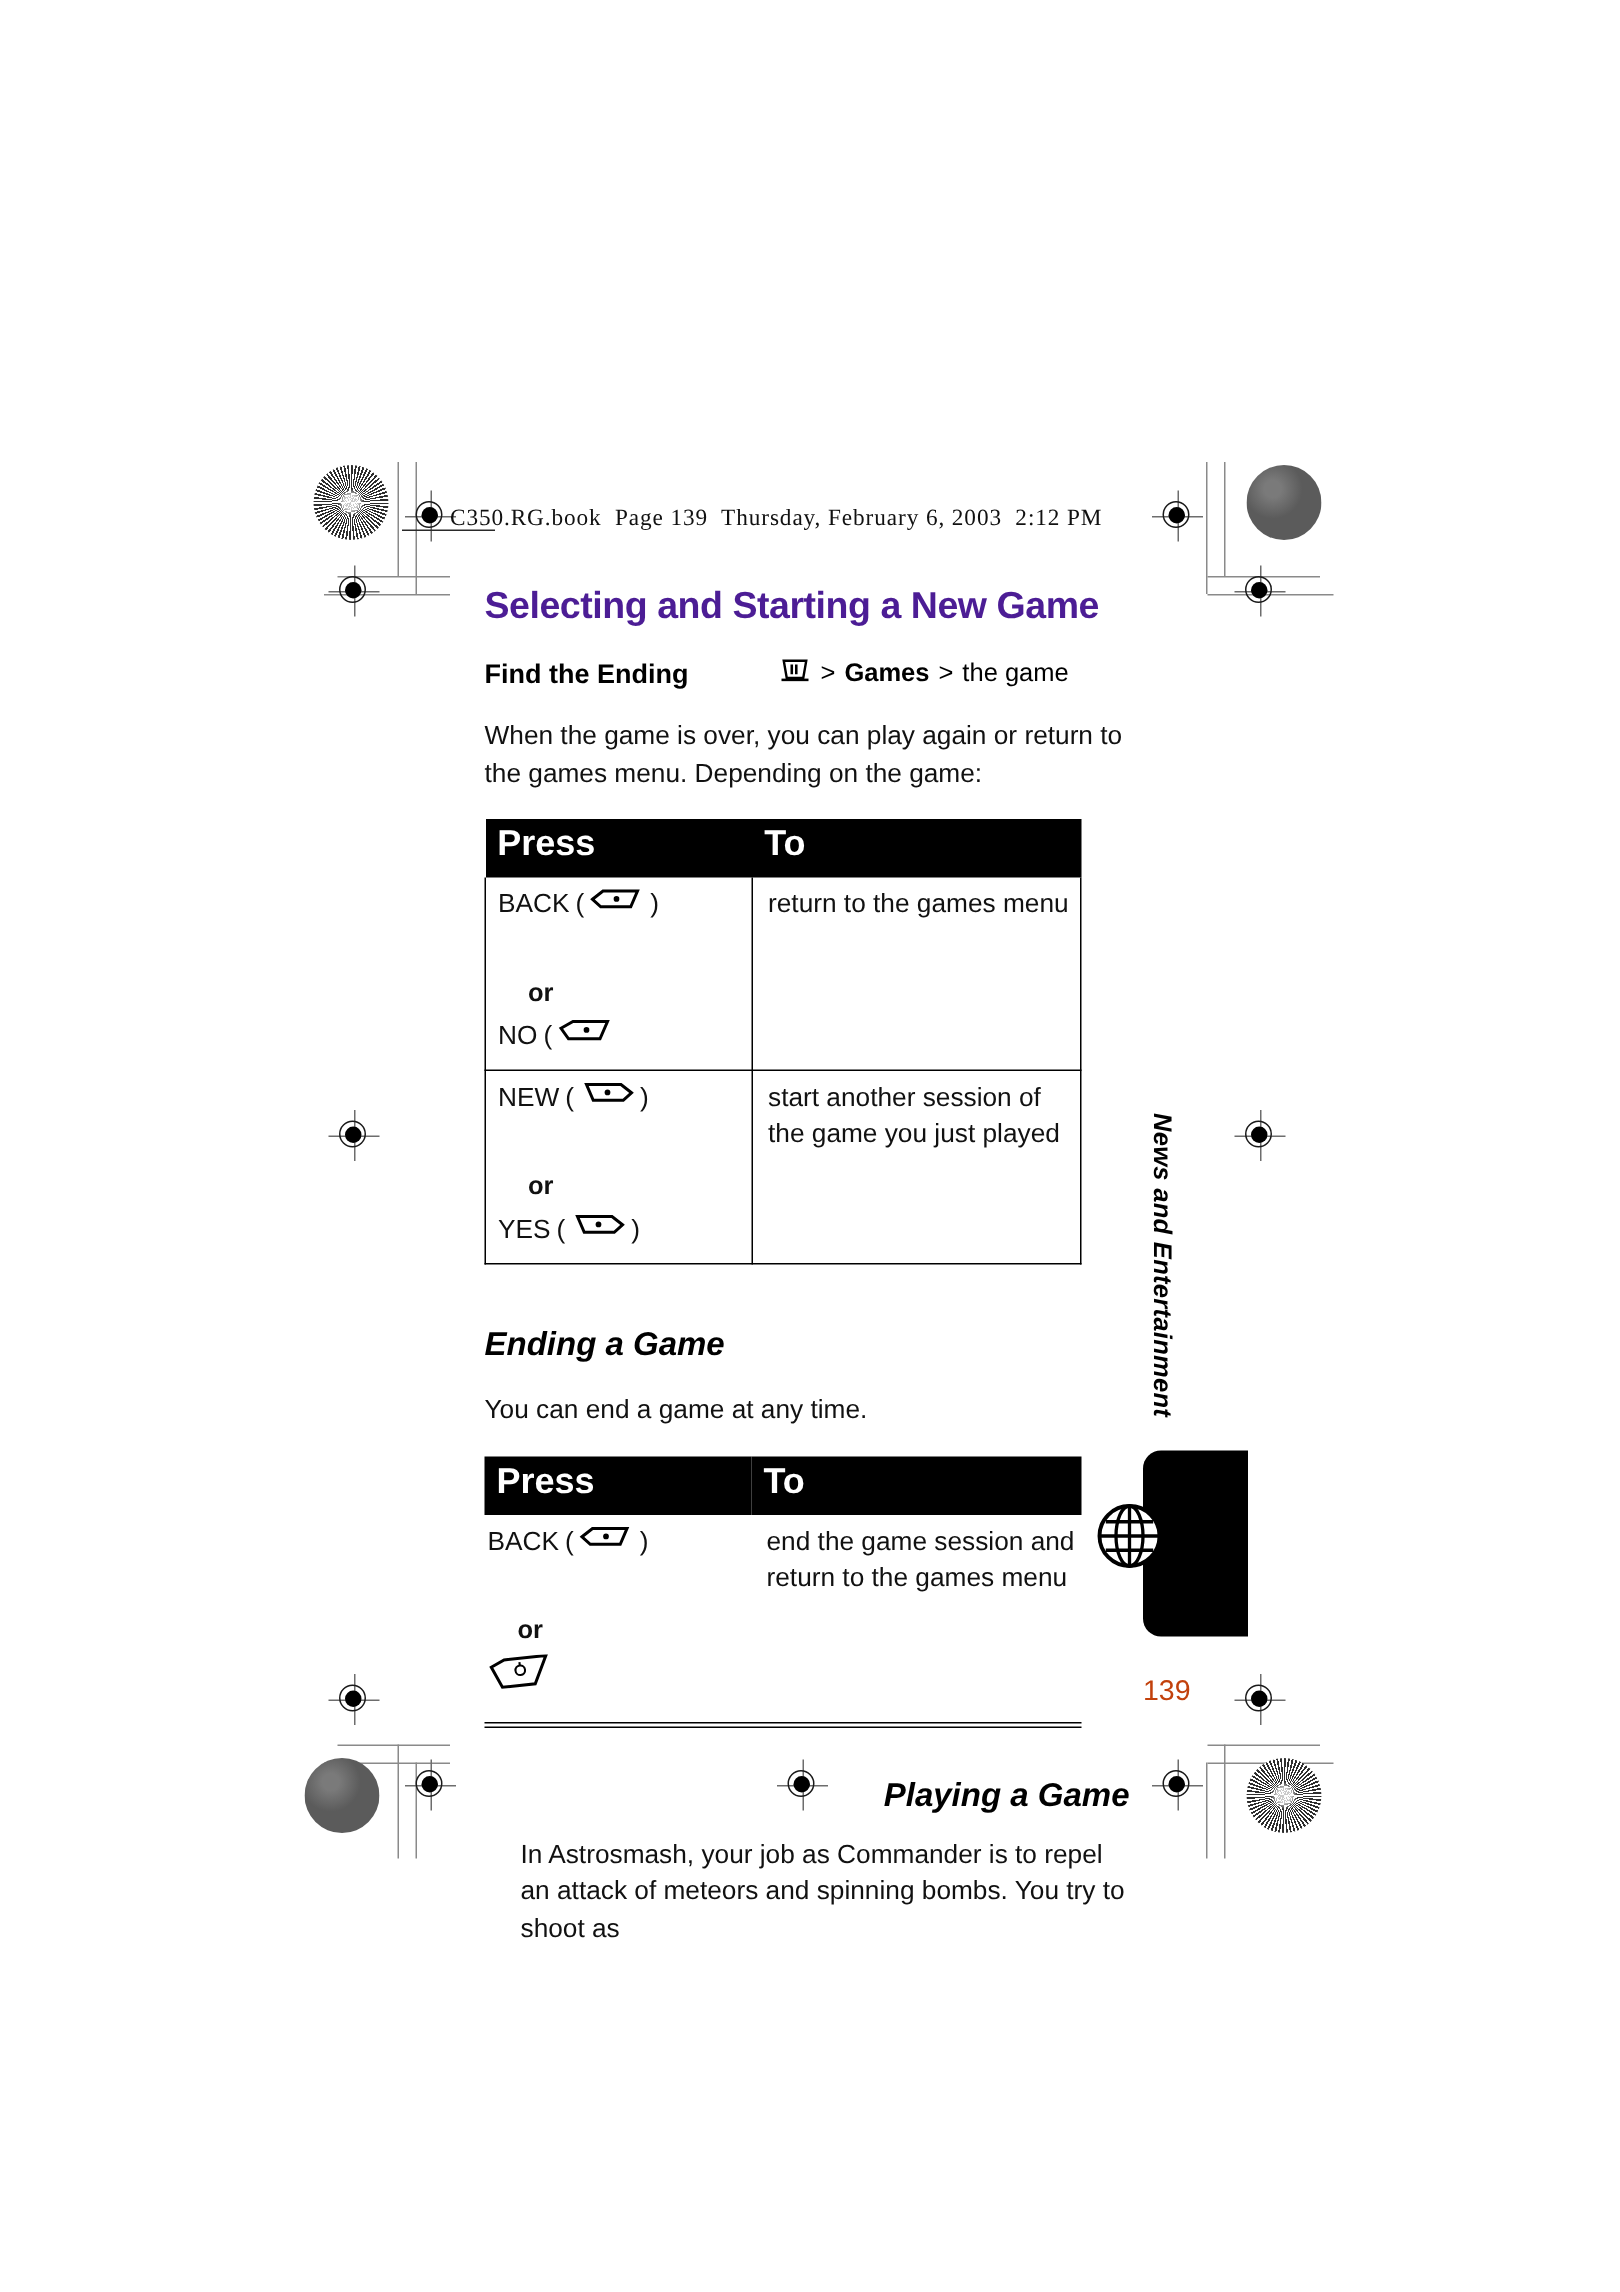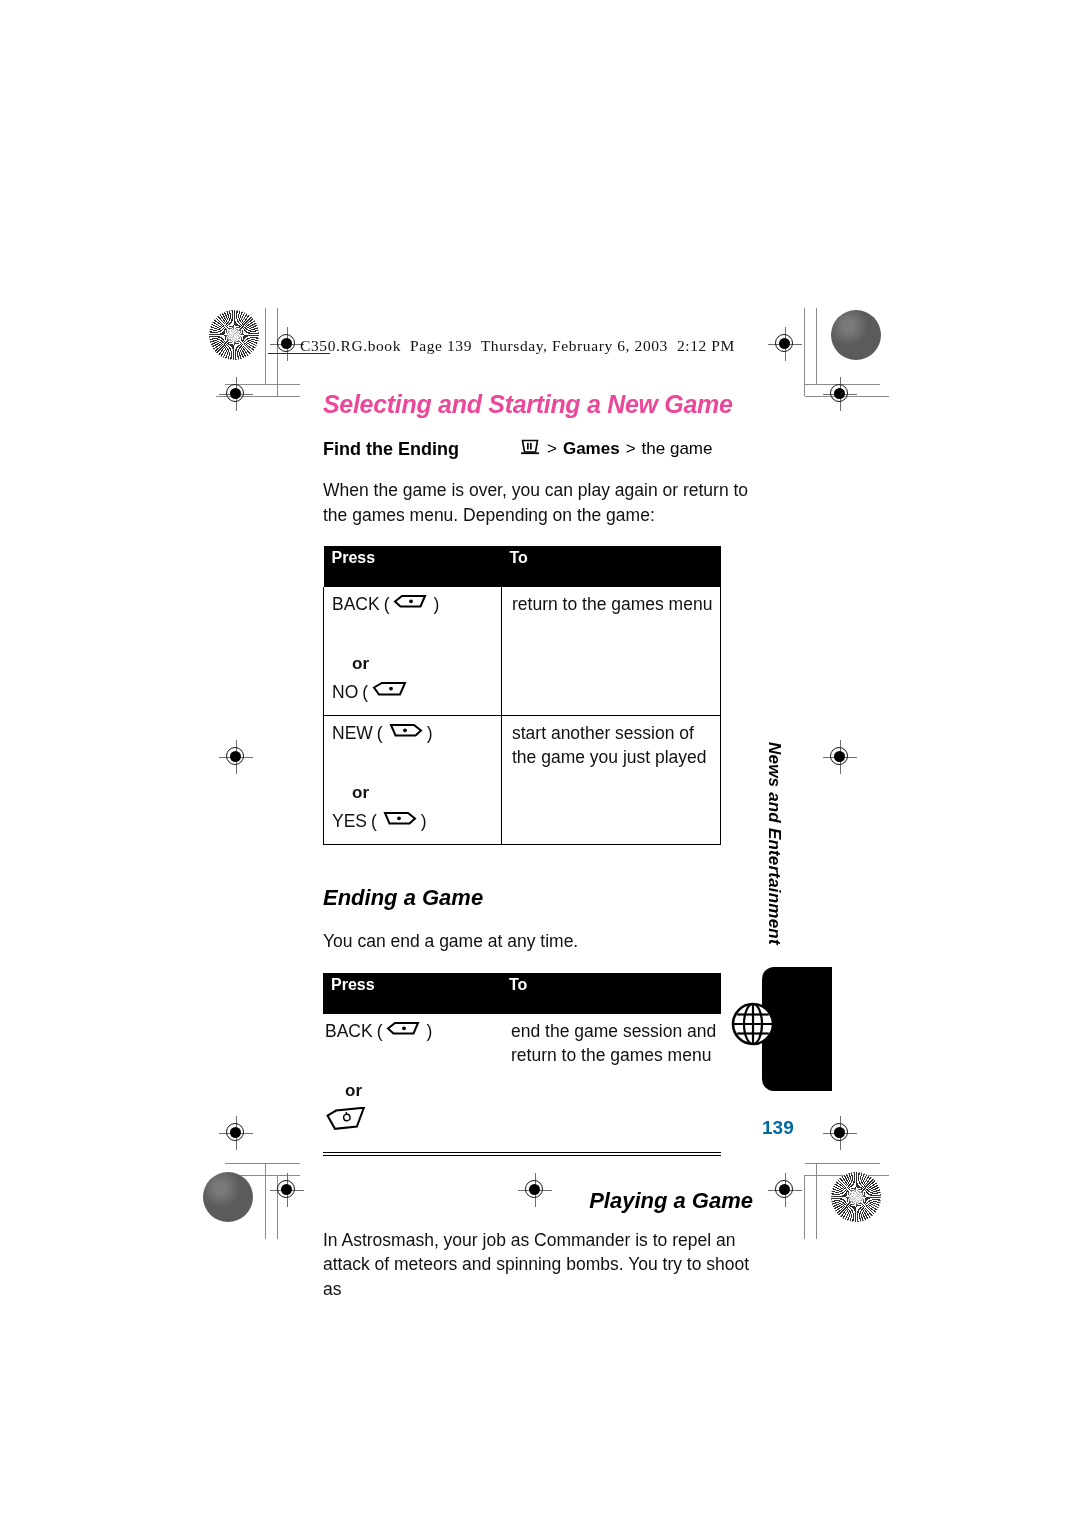--- a/index.html
+++ b/index.html
@@ -83,23 +83,22 @@
     left: 268px; top: 353px; width: 62px; height: 1px;
     background: #2a2a2a;
   }
 
   .content { position: absolute; left: 323px; top: 390px; width: 430px; }
 
   h1.sect {
     margin: 0;
     font-size: 25px;
     font-weight: bold;
-    font-style: italic;
     letter-spacing: -0.3px;
-    color: #ec4899;
+    color: #4c1d95;
   }
   h2.sub {
     margin: 0;
     font-size: 22px;
     font-weight: bold;
     font-style: italic;
     color: #000;
   }
   h3.sub3 {
     margin: 0;
@@ -142,23 +141,23 @@
   table.keytable {
     border-collapse: collapse;
     width: 398px;
     margin-top: 19px;
     table-layout: fixed;
   }
   table.keytable th {
     background: #000;
     color: #fff;
     text-align: left;
-    font-size: 16px;
-    font-weight: bold;
-    padding: 3px 0 20px 8px;
+    font-size: 24px;
+    font-weight: bold;
+    padding: 3px 0 8px 8px;
     border: none;
   }
   table.keytable th.c1 { width: 170px; }
   table.keytable td {
     vertical-align: top;
     font-size: 17.5px;
     line-height: 24px;
     color: #111;
     padding: 5px 0 7px 8px;
     border-left: 1.6px solid #000;
@@ -222,22 +221,22 @@
   .globe-icon {
     position: absolute;
     left: 729px; top: 1000px;
     width: 48px; height: 48px;
   }
 
   .pagenum {
     position: absolute;
     left: 762px; top: 1117px;
     font-size: 19px;
-    font-weight: bold;
-    color: #0369a1;
+    font-weight: normal;
+    color: #c2410c;
   }
 </style>
 </head>
 <body>
 
 <div class="marks">
 
   <div class="cropline h" style="left:225px;top:384px;width:75px;"></div>
   <div class="cropline h" style="left:216px;top:396px;width:84px;"></div>
   <div class="cropline v" style="left:265px;top:308px;height:76px;"></div>
@@ -469,21 +468,21 @@
               </div>
             </div>
           </td>
           <td class="c2" style="border-left:none;border-right:none;">end the game session and return to the games menu</td>
         </tr>
       </tbody>
     </table>
     <div class="tbl-underline"></div>
 
     <h2 class="sub" style="margin-top:32px;text-align:right;">Playing a Game</h2>
-    <p class="body" style="margin-top:14px;">In Astrosmash, your job as Commander is to repel an attack of meteors and spinning bombs. You try to shoot as</p>
+    <p class="body" style="margin-top:14px;margin-left:24px;">In Astrosmash, your job as Commander is to repel an attack of meteors and spinning bombs. You try to shoot as</p>
   </div>
 
   <div class="sidetab-text">News and Entertainment</div>
   <div class="sidetab-block"></div>
   <div class="globe-icon">
     <svg width="48" height="48" viewBox="0 0 48 48">
       <circle cx="24" cy="24" r="20" fill="#fff" stroke="#000" stroke-width="2.6"></circle>
       <ellipse cx="24" cy="24" rx="9" ry="20" fill="none" stroke="#000" stroke-width="2.2"></ellipse>
       <line x1="24" y1="4" x2="24" y2="44" stroke="#000" stroke-width="2.2"></line>
       <line x1="4" y1="24" x2="44" y2="24" stroke="#000" stroke-width="2.2"></line>

